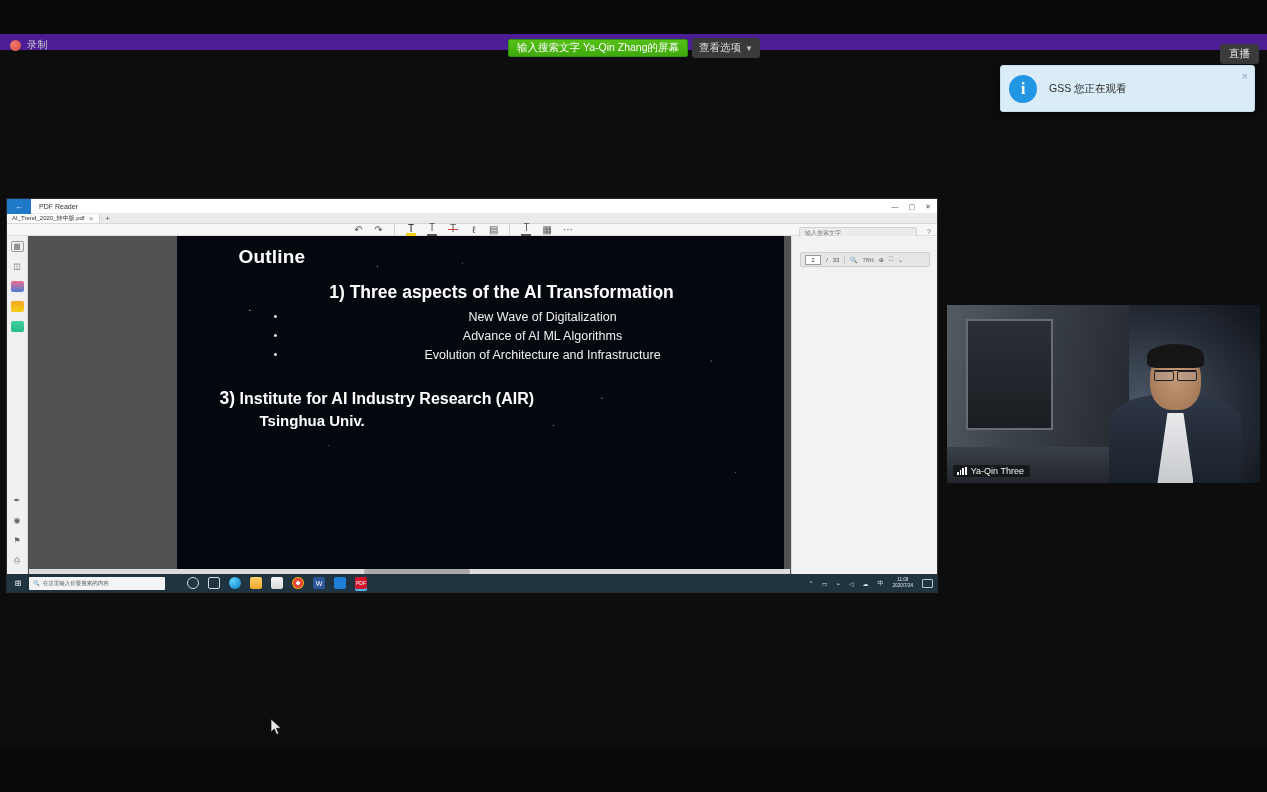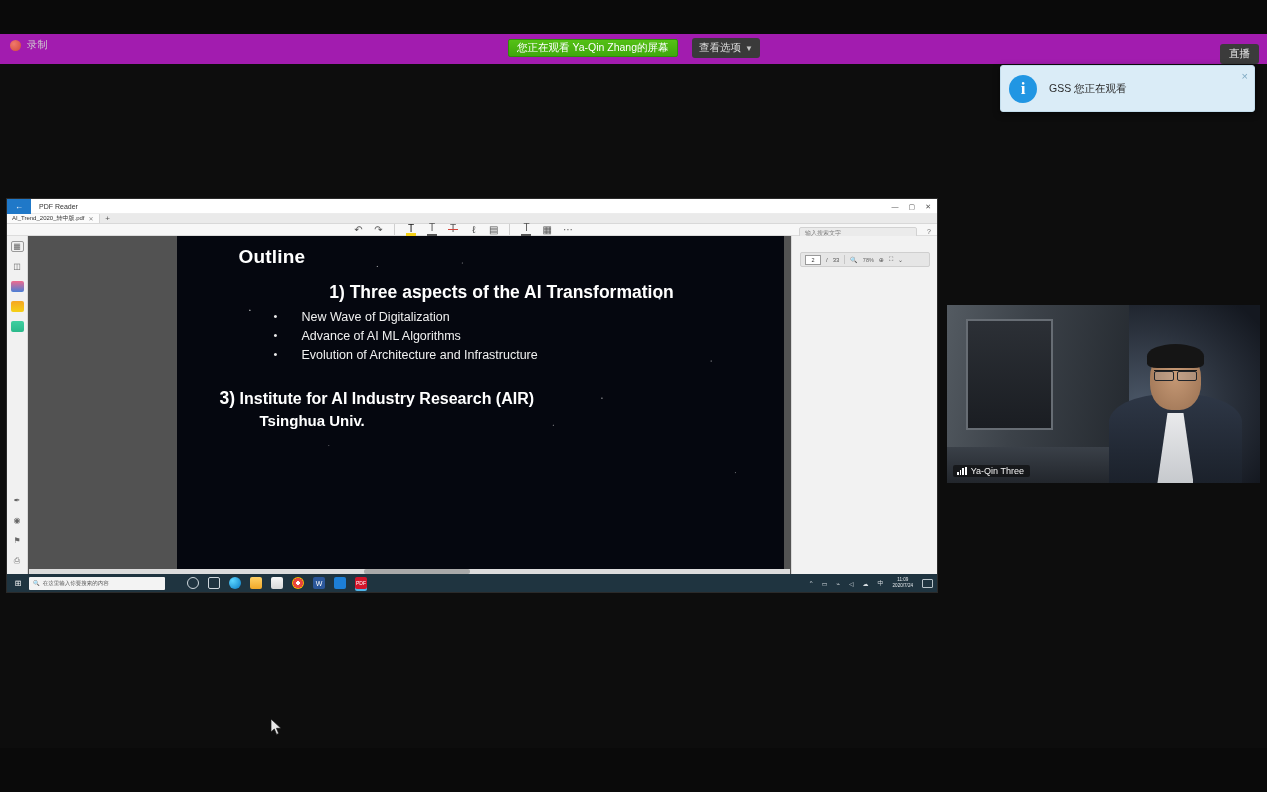--- a/index.html
+++ b/index.html
@@ -6,22 +6,22 @@
   html, body {
     width: 1267px; height: 792px;
     background: #000;
     font-family: "Liberation Sans", sans-serif;
     overflow: hidden;
   }
   #app { position: relative; width: 1267px; height: 792px; background: #0d0d0d; }
 
   
   .zoom-topbar {
-    position: absolute; left: 0; top: 34px; width: 1267px; height: 30px;
-    background: #a21caf;
+    position: absolute; left: 0; top: 34px; width: 1267px; height: 16px;
+    background: #4c1d95;
   }
   .zoom-topbar-left {
     position: absolute; left: 10px; top: 4px; display: flex; align-items: center; gap: 6px;
   }
   .rec-dot {
     width: 11px; height: 11px; border-radius: 50%;
     background: radial-gradient(circle at 35% 35%, #f2786a, #d04a3c);
   }
   .zoom-topbar-left .lbl {
     font-size: 10px; color: #cfcfcf; letter-spacing: .5px;
@@ -193,21 +193,21 @@
   }
   .slide-inner { position: relative; z-index: 2; padding: 10px 0 0 62px; }
   .s-title {
     font-size: 19px; font-weight: bold; color: #ffffff;
     letter-spacing: .2px; margin-bottom: 14px;
   }
   .s-h1 {
     font-size: 17.5px; font-weight: bold; color: #ffffff;
     margin-left: -19px; margin-bottom: 7px; text-align: center;
   }
-  .s-bullets { list-style: none; margin-left: 35px; }
+  .s-bullets { list-style: none; margin-left: 35px; text-align: center; }
   .s-bullets li {
     font-size: 12.5px; color: #f0f0f0; margin-bottom: 5px;
     position: relative; padding-left: 28px;
   }
   .s-bullets li::before {
     content: "\2022"; position: absolute; left: 0; color: #e8e8e8;
     font-size: 11px;
   }
   .s-h2 {
     font-size: 17.5px; font-weight: bold; color: #ffffff;
@@ -371,21 +371,21 @@
   <div class="top-band"></div>
 
   <div class="zoom-topbar">
     <div class="zoom-topbar-left">
       <span class="rec-dot"></span>
       <span class="lbl">录制</span>
     </div>
   </div>
 
   <div class="share-banner">
-    <span>您正在观看 Ya-Qin Zhang的屏幕</span>
+    <span>输入搜索文字 Ya-Qin Zhang的屏幕</span>
   </div>
 
   <div class="view-options">
     <span>查看选项</span>
     <span class="chev">▼</span>
   </div>
 
   <div class="live-btn">
     <span>直播</span>
   </div>

